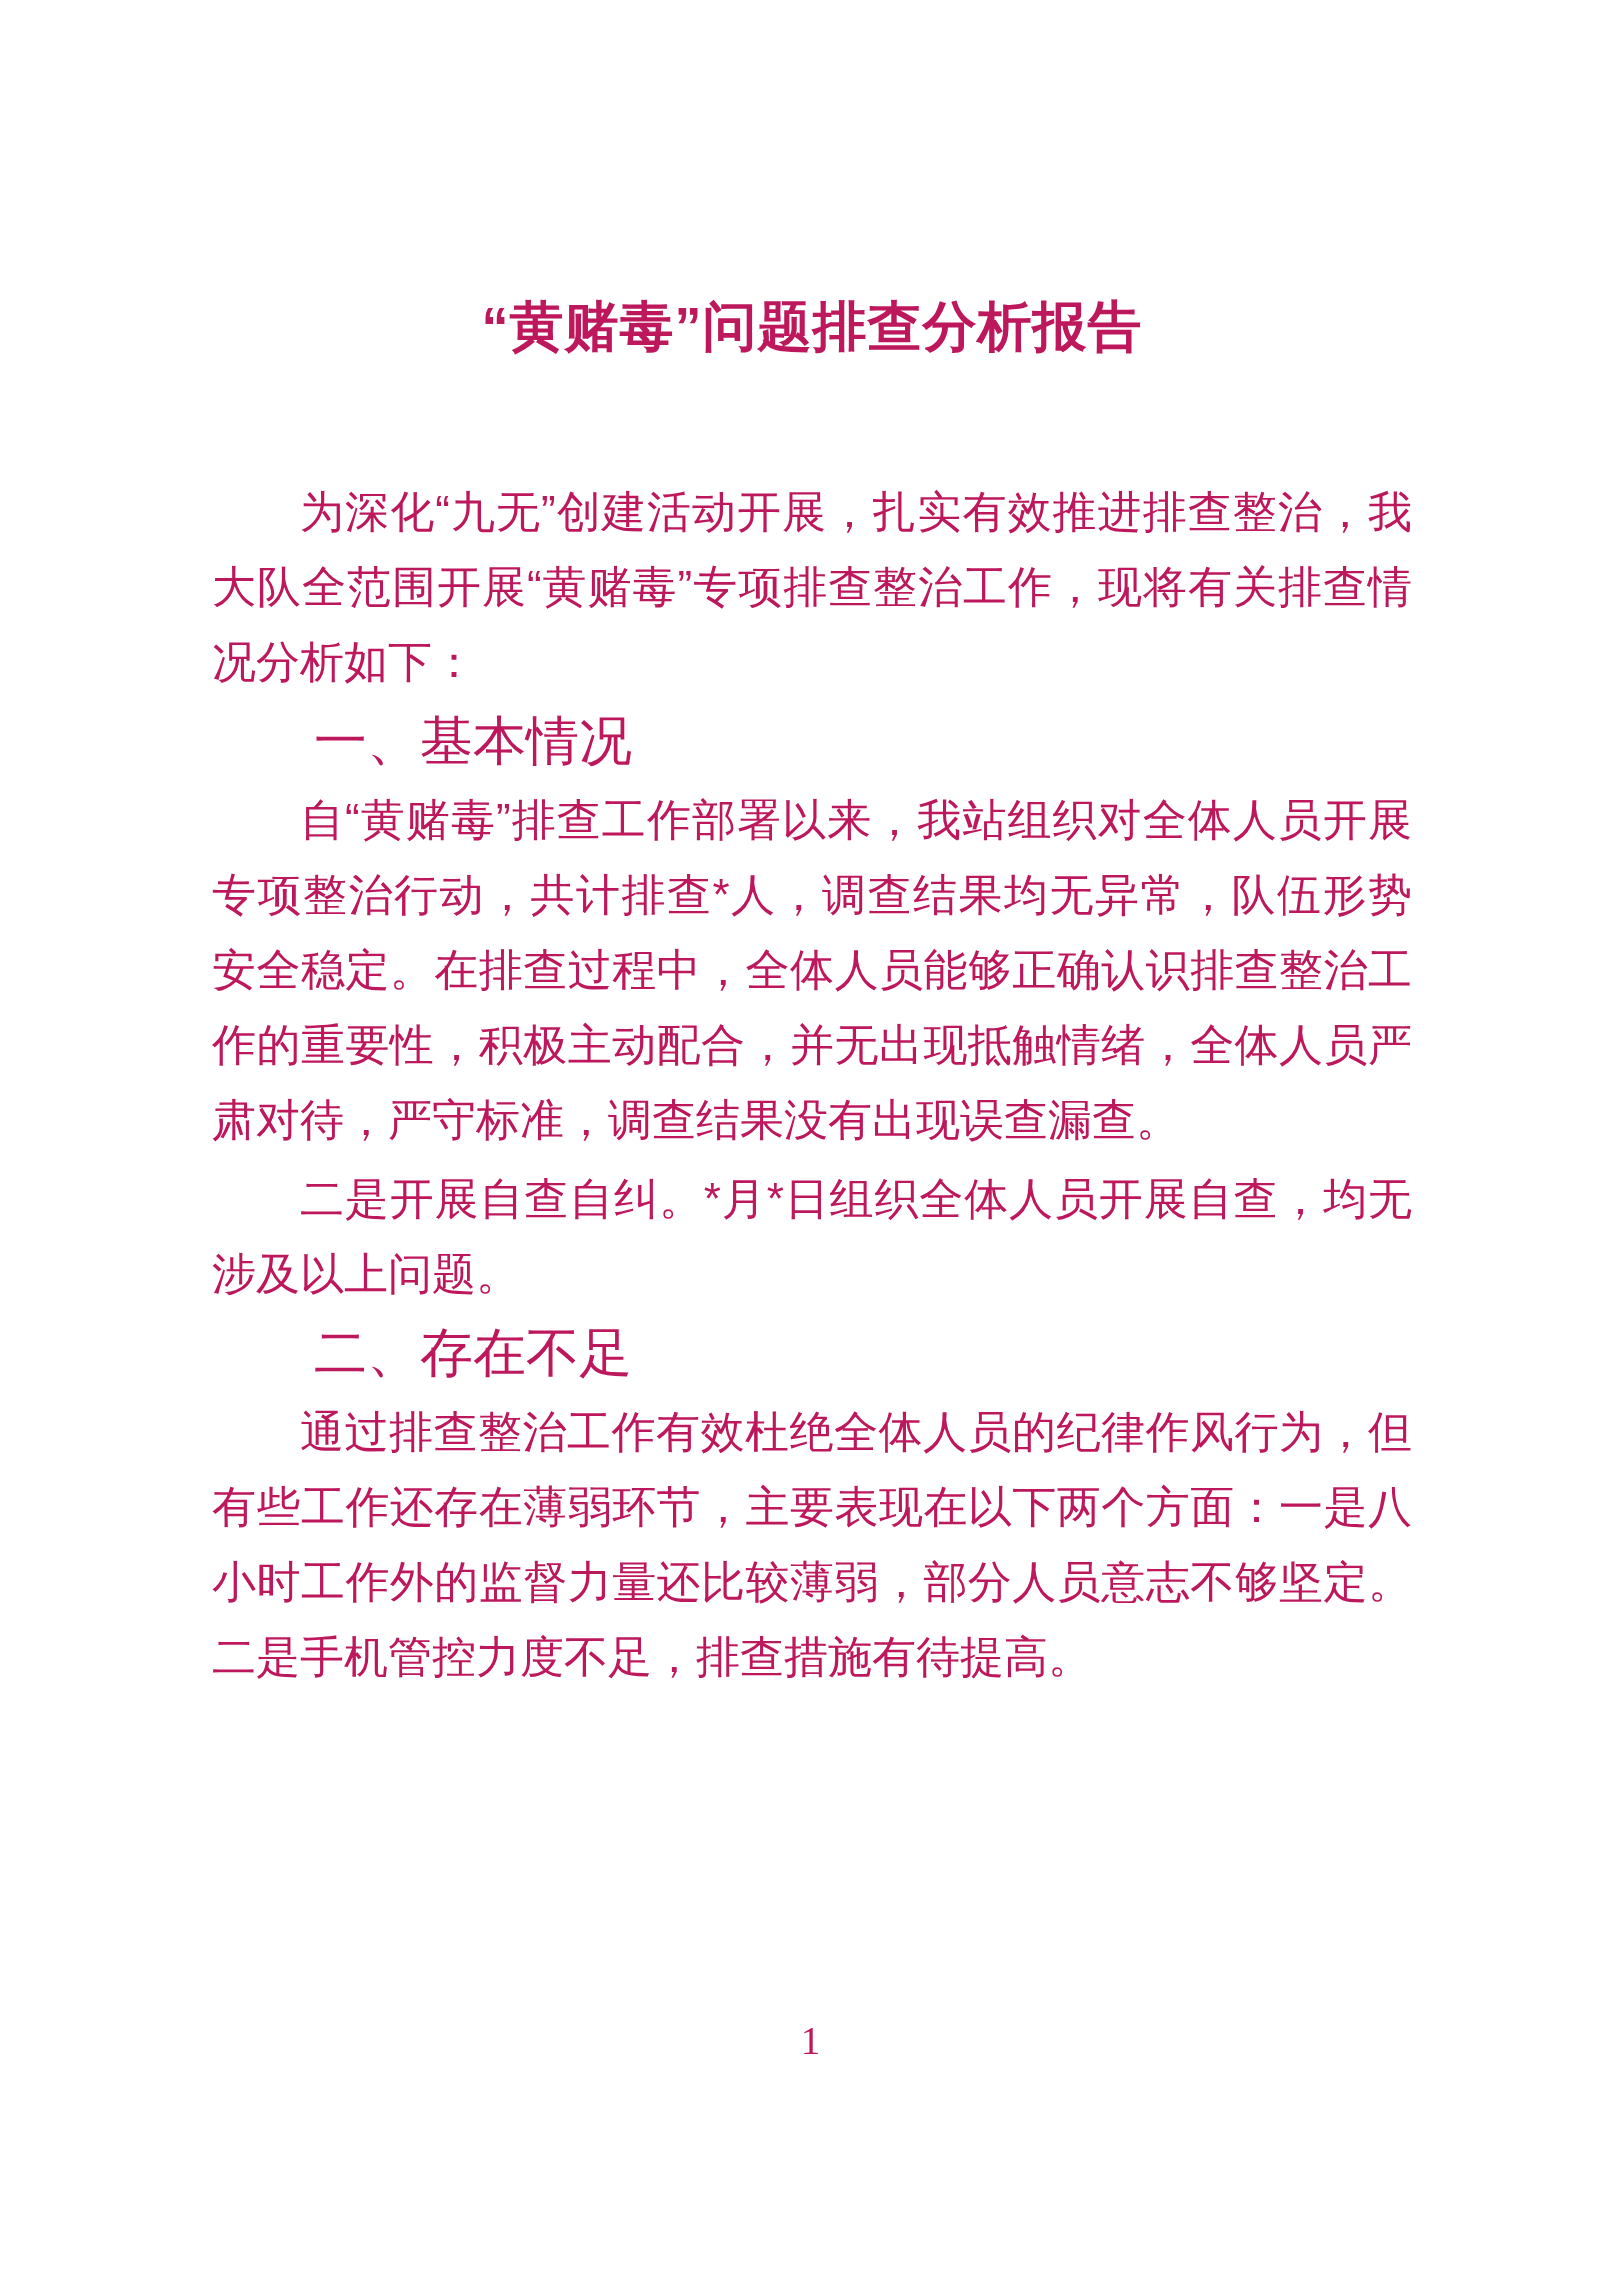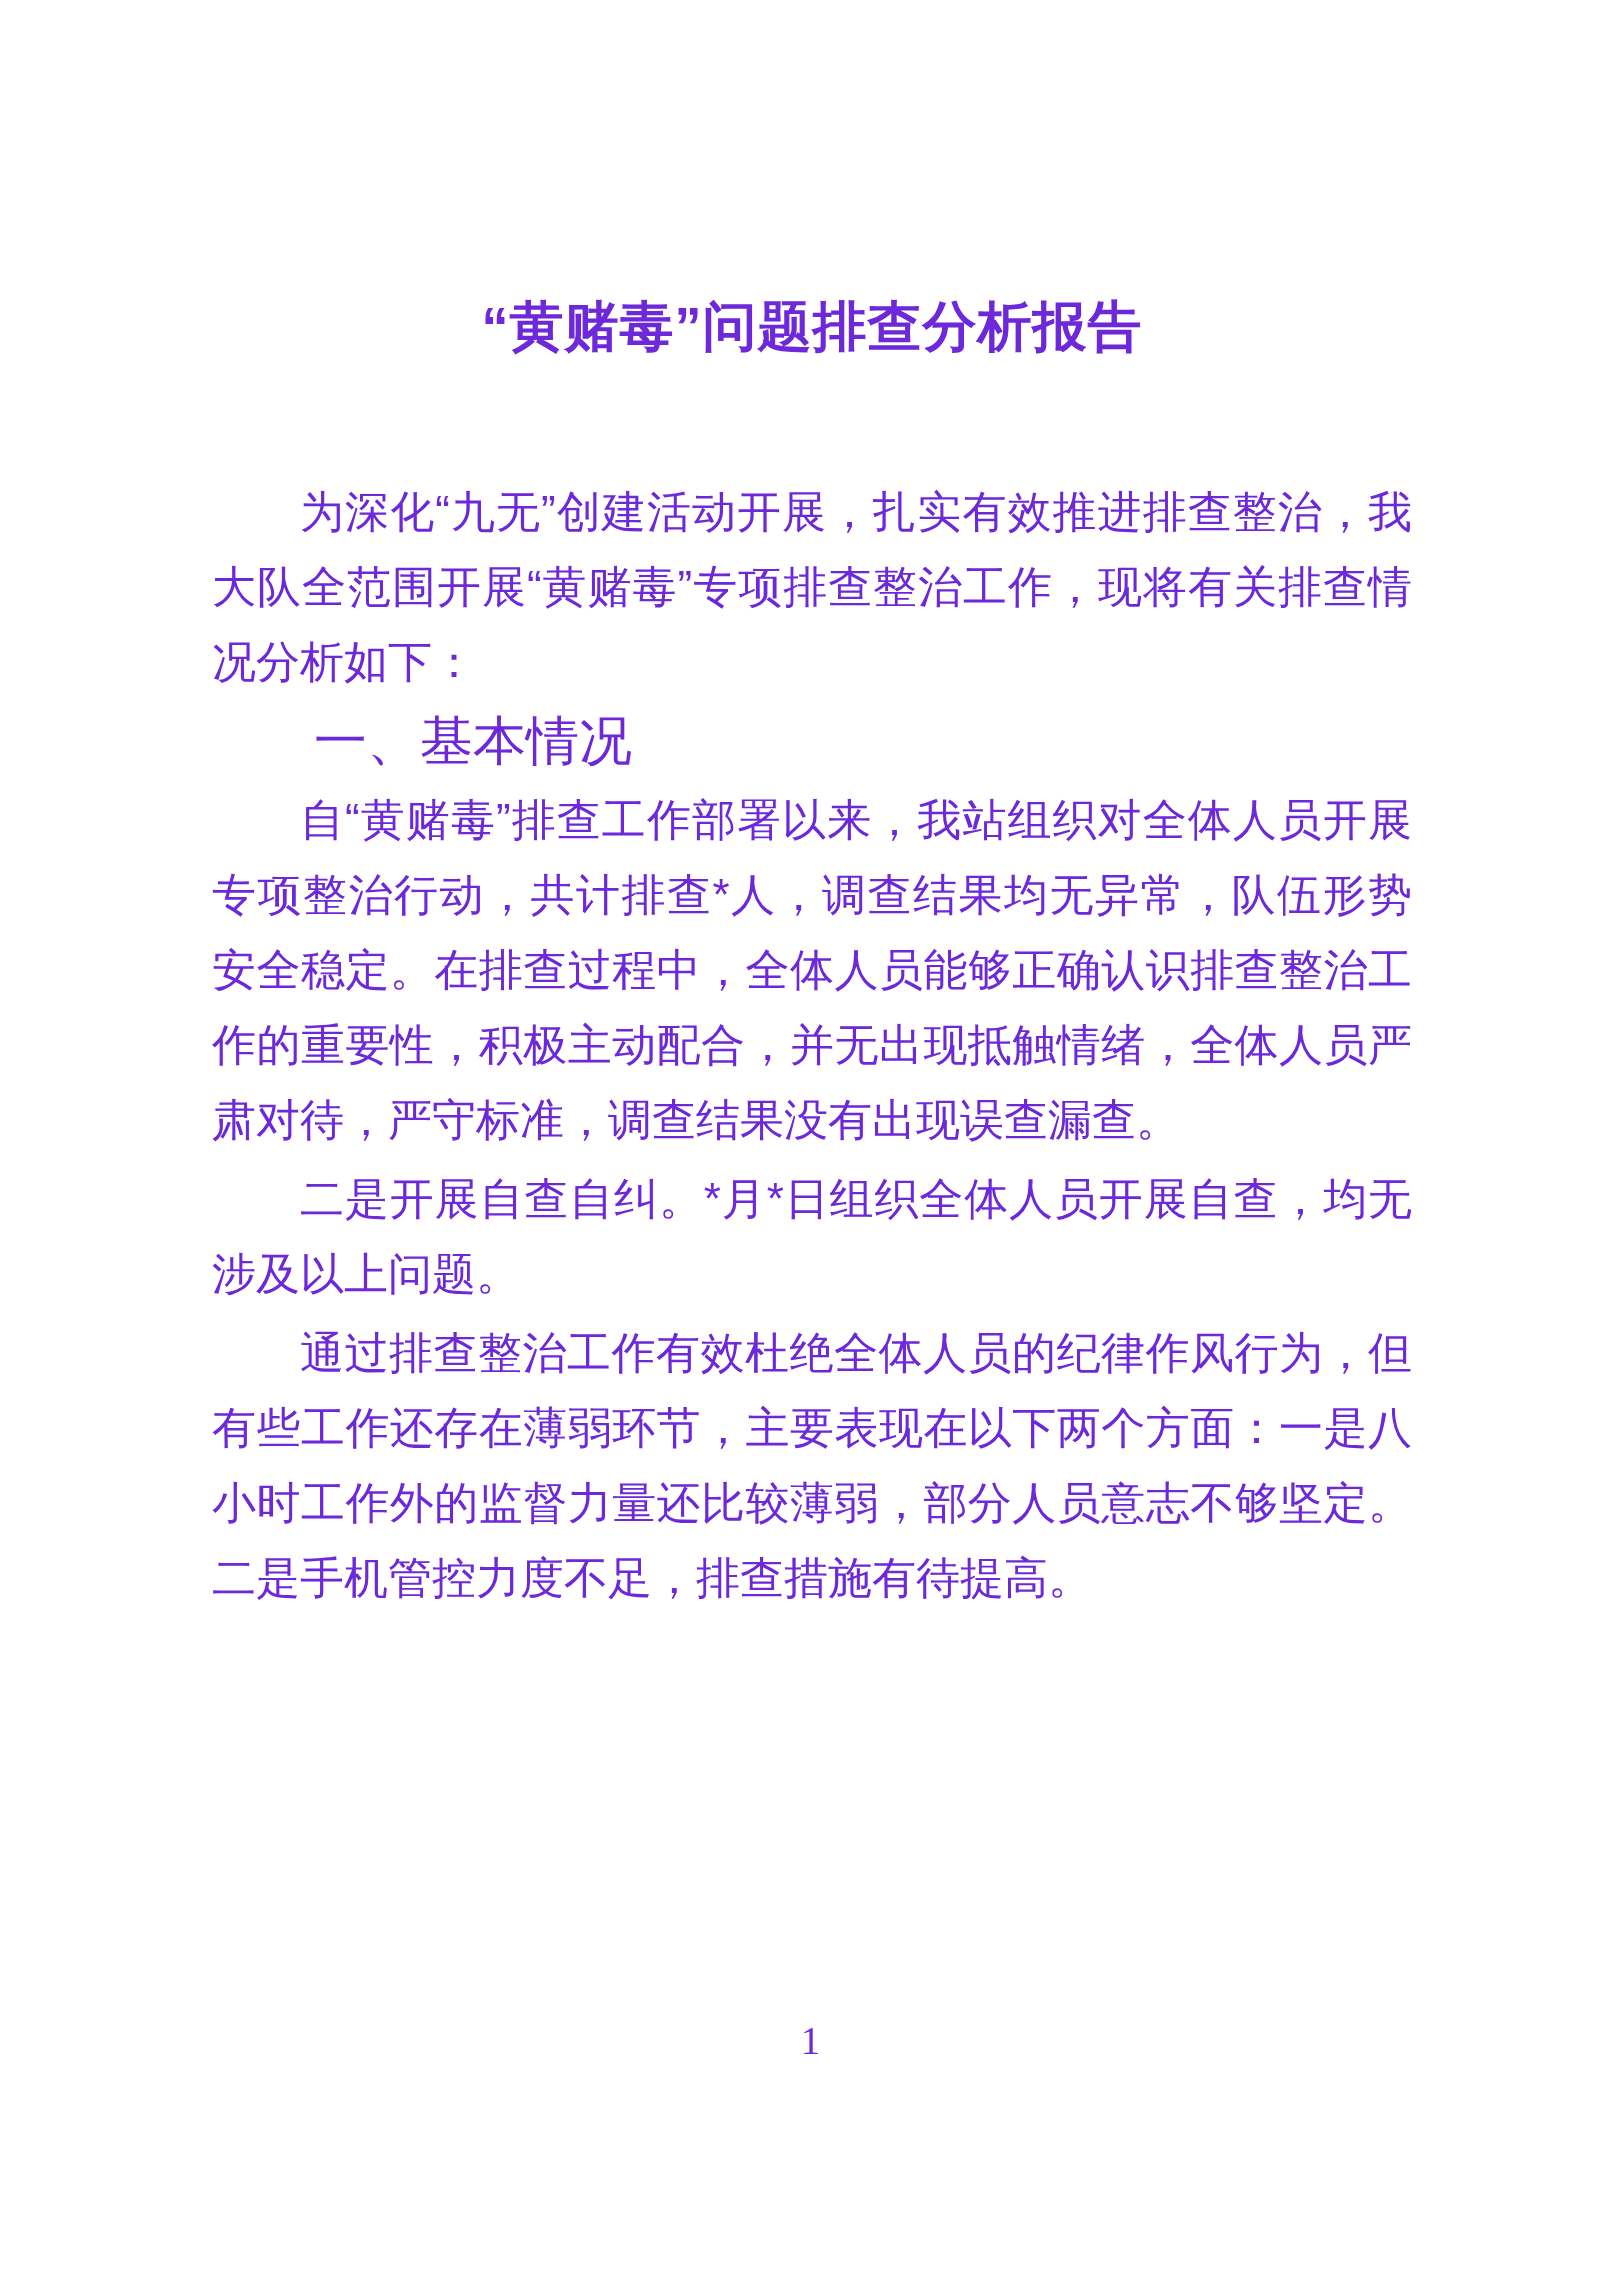--- a/index.html
+++ b/index.html
@@ -5,21 +5,21 @@
   html, body {
     margin: 0;
     padding: 0;
     background: #ffffff;
   }
   .page {
     position: relative;
     width: 1621px;
     height: 2293px;
     background: #ffffff;
-    color: #6d28d9;
+    color: #be185d;
     font-family: "Liberation Sans", "DejaVu Sans", sans-serif;
     overflow: hidden;
   }
   .content {
     position: absolute;
     left: 208px;
     top: 297px;
     width: 1208px;
   }
   .doc-title {
@@ -69,20 +69,21 @@
 
     <p class="para">为深化“九无”创建活动开展，扎实有效推进排查整治，我大队全范围开展“黄赌毒”专项排查整治工作，现将有关排查情况分析如下：</p>
 
     <p class="section-heading">一、基本情况</p>
 
     <p class="para">自“黄赌毒”排查工作部署以来，我站组织对全体人员开展专项整治行动，共计排查*人，调查结果均无异常，队伍形势安全稳定。在排查过程中，全体人员能够正确认识排查整治工作的重要性，积极主动配合，并无出现抵触情绪，全体人员严肃对待，严守标准，调查结果没有出现误查漏查。</p>
 
 
     <p class="para">二是开展自查自纠。*月*日组织全体人员开展自查，均无涉及以上问题。</p>
 
+    <p class="section-heading">二、存在不足</p>
 
     <p class="para">通过排查整治工作有效杜绝全体人员的纪律作风行为，但有些工作还存在薄弱环节，主要表现在以下两个方面：一是八小时工作外的监督力量还比较薄弱，部分人员意志不够坚定。二是手机管控力度不足，排查措施有待提高。</p>
   </div>
 
   <div class="footer">
     <span class="page-number">1</span>
   </div>
 </div>
 
 

